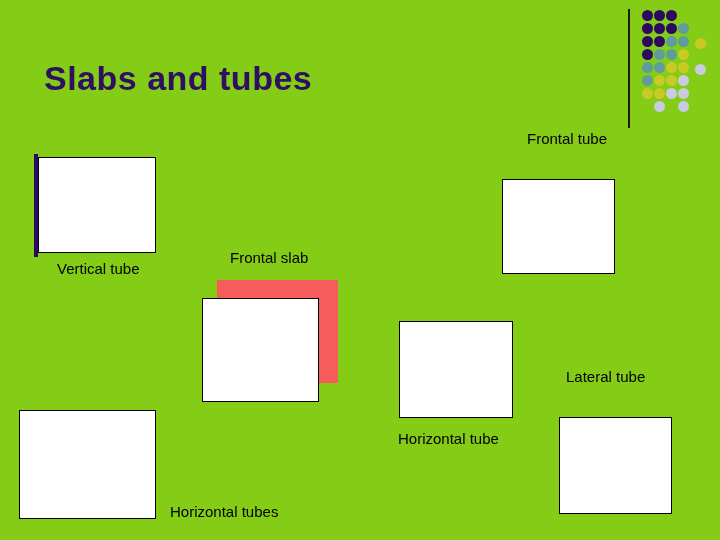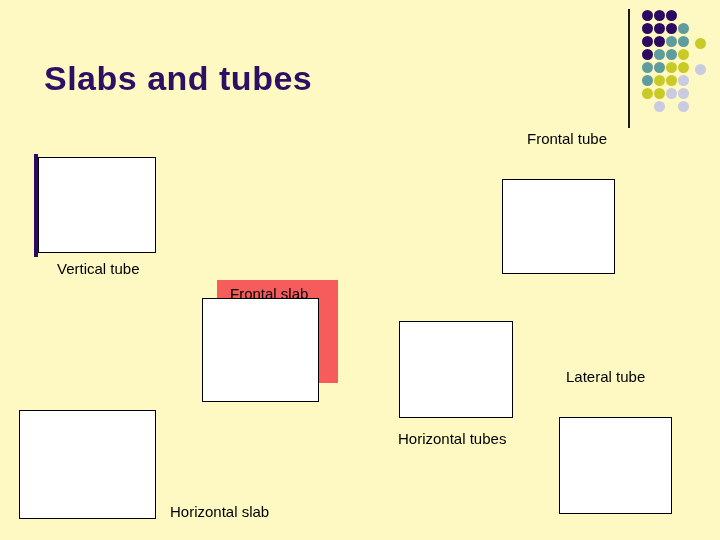--- a/index.html
+++ b/index.html
@@ -5,21 +5,21 @@
   html, body {
     margin: 0;
     padding: 0;
     background: #ffffff;
     font-family: "Liberation Sans", sans-serif;
   }
   .slide {
     position: relative;
     width: 720px;
     height: 540px;
-    background: #fef9c3;
+    background: #84cc16;
     overflow: hidden;
   }
   .title {
     position: absolute;
     left: 44px;
     top: 58px;
     margin: 0;
     font-size: 34px;
     font-weight: bold;
     letter-spacing: 0.5px;
@@ -57,21 +57,21 @@
   
   .shape-label {
     position: absolute;
     font-size: 15px;
     color: #000000;
     line-height: 1;
     white-space: nowrap;
   }
   #label-vertical-tube   { left: 527px; top: 131px; }
   #label-vertical-slab   { left: 57px;  top: 261px; }
-  #label-frontal-slab    { left: 230px; top: 250px; margin-top: 36px; }
+  #label-frontal-slab    { left: 230px; top: 250px; }
   #label-lateral-tube    { left: 566px; top: 369px; }
   #label-horizontal-tube { left: 398px; top: 431px; }
   #label-horizontal-slab { left: 170px; top: 504px; }
 </style>
 </head>
 <body>
 
 <div class="slide">
 
   <h1 class="title" style="color: rgb(46, 15, 99);">Slabs and tubes</h1>
@@ -116,21 +116,21 @@
   <div class="shape-label" id="label-vertical-slab">Vertical tube</div>
 
   <div class="rect" id="rect-vertical-tube"></div>
   <div class="shape-label" id="label-vertical-tube">Frontal tube</div>
 
   <div id="rect-frontal-back" style="background: rgb(246, 92, 92);"></div>
   <div class="rect" id="rect-frontal-front"></div>
   <div class="shape-label" id="label-frontal-slab">Frontal slab</div>
 
   <div class="rect" id="rect-horizontal-tube"></div>
-  <div class="shape-label" id="label-horizontal-tube">Horizontal tubes</div>
+  <div class="shape-label" id="label-horizontal-tube">Horizontal tube</div>
 
   <div class="rect" id="rect-lateral-tube"></div>
   <div class="shape-label" id="label-lateral-tube">Lateral tube</div>
 
   <div class="rect" id="rect-horizontal-slab"></div>
-  <div class="shape-label" id="label-horizontal-slab">Horizontal slab</div>
+  <div class="shape-label" id="label-horizontal-slab">Horizontal tubes</div>
 
 </div>
 
 </body></html>

